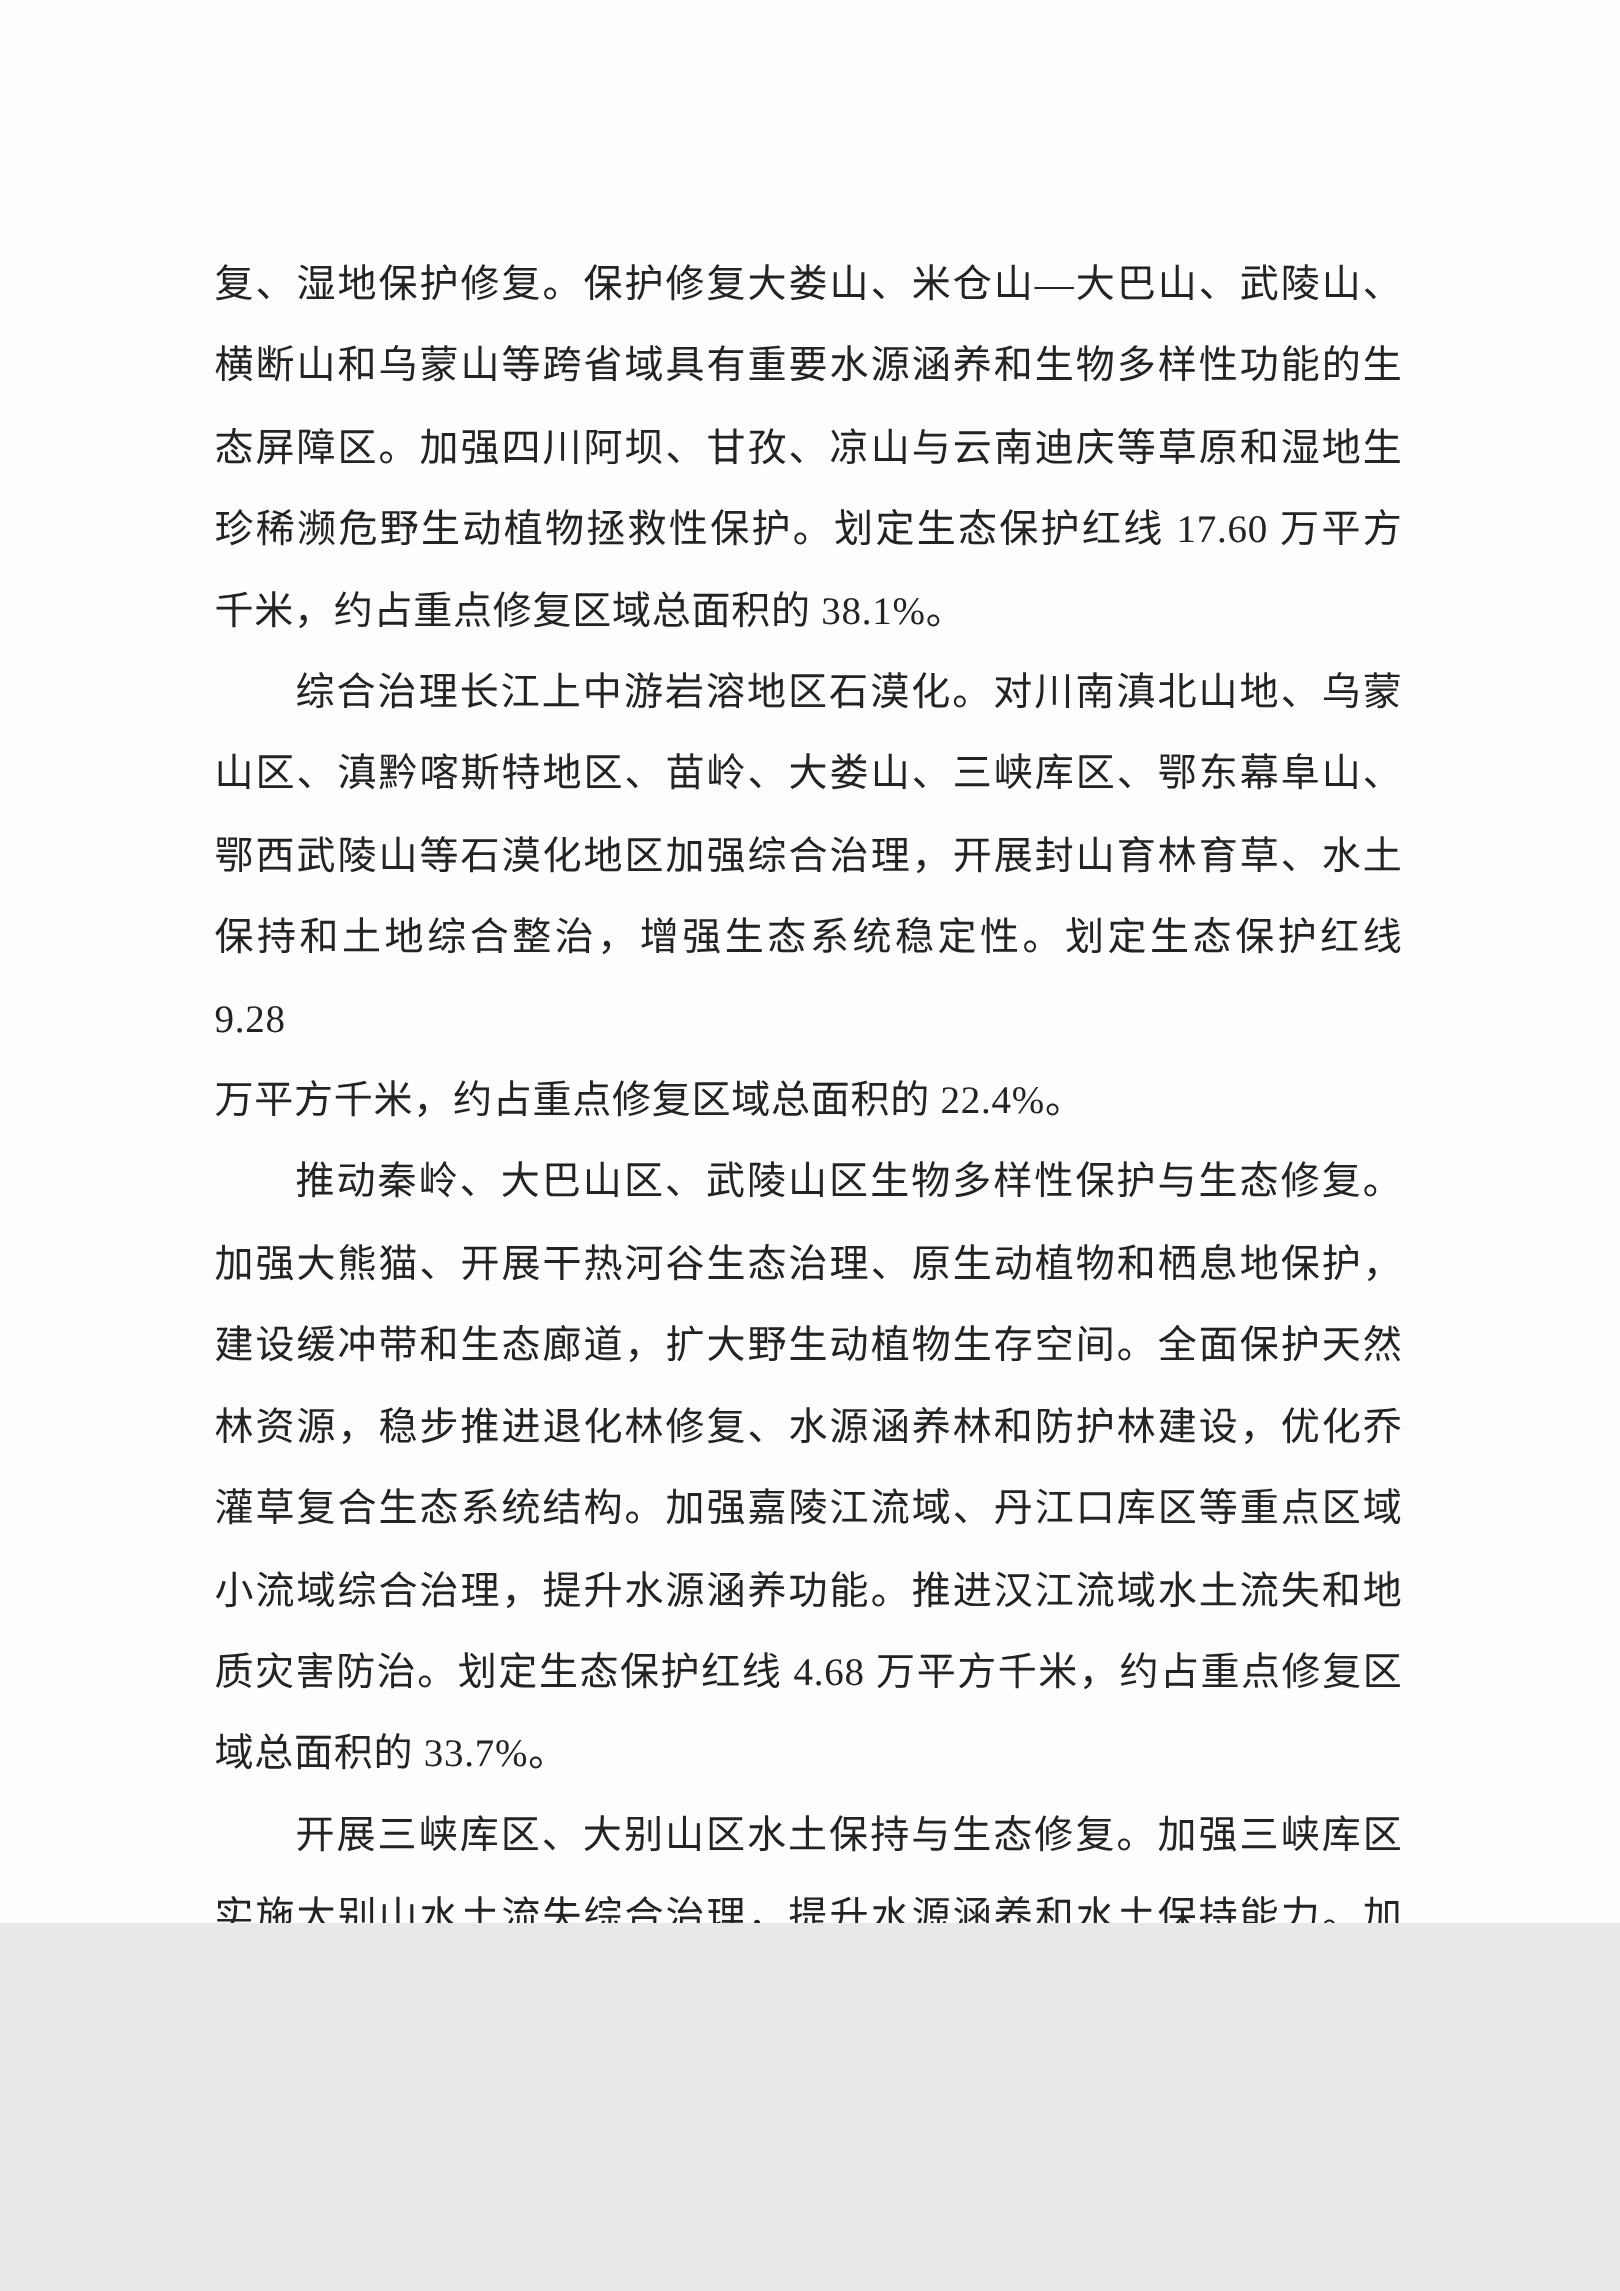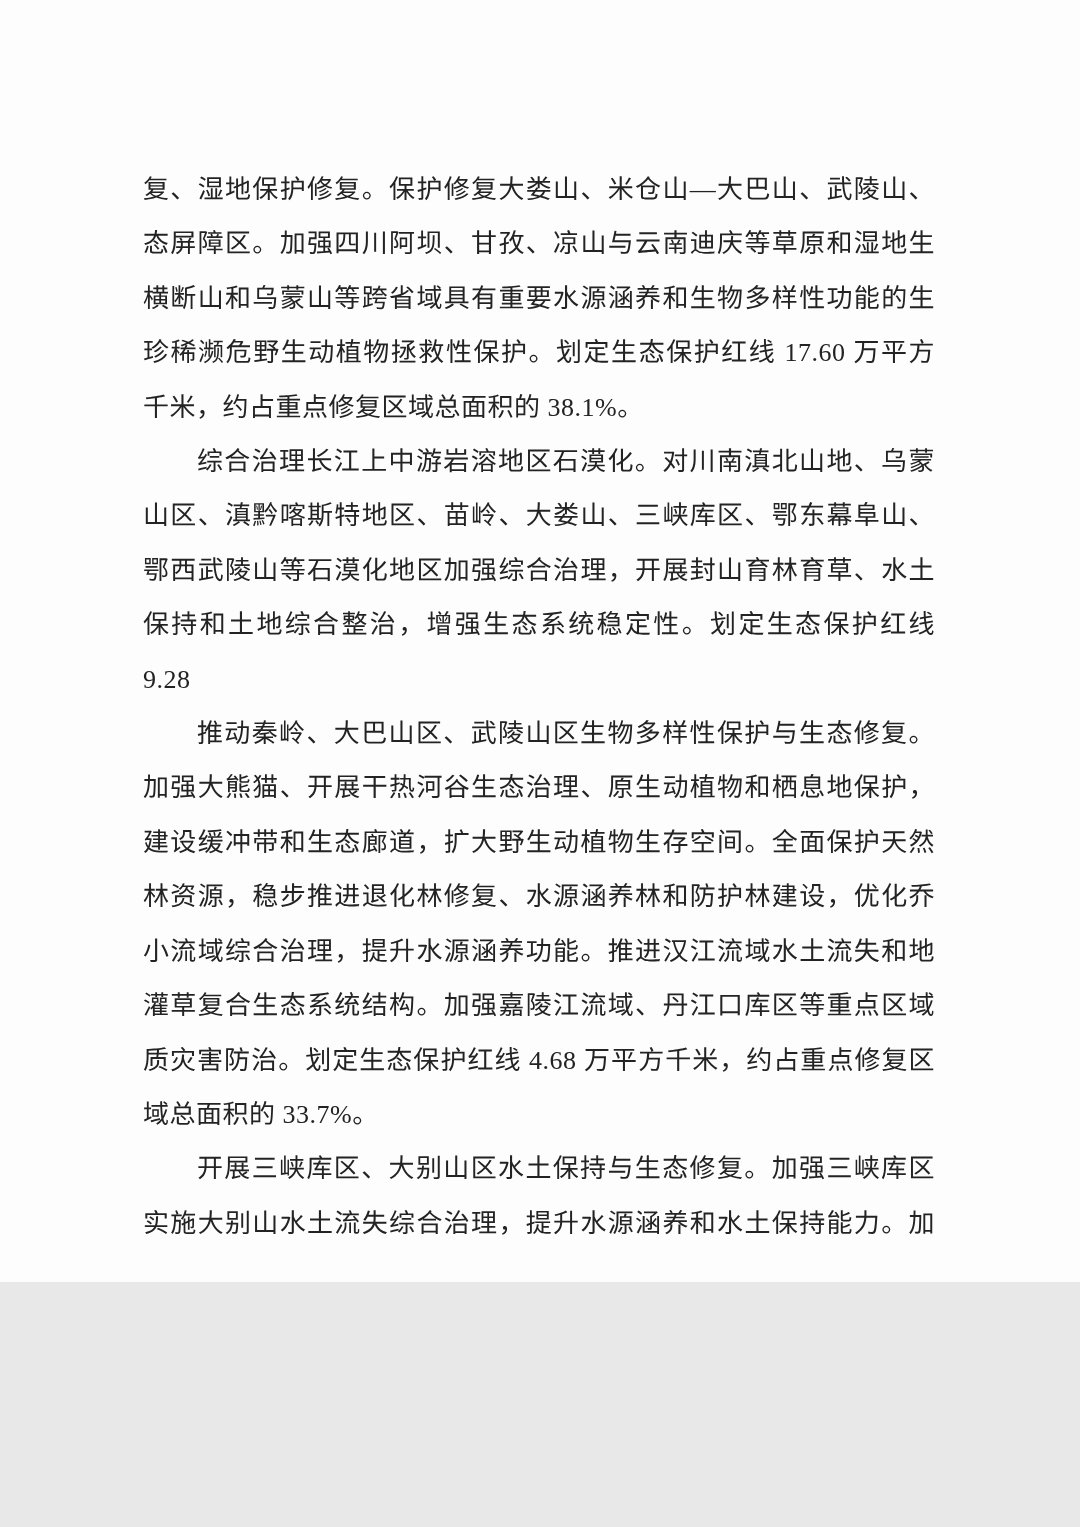--- a/index.html
+++ b/index.html
@@ -57,34 +57,35 @@
     margin: 0 14px;
   }
 </style>
 </head>
 <body>
 
 <div class="page">
 
   <div class="body-text" id="body-text">
       <div class="line justify">复、湿地保护修复。保护修复大娄山、米仓山—大巴山、武陵山、</div>
+      <div class="line justify">横断山和乌蒙山等跨省域具有重要水源涵养和生物多样性功能的生</div>
       <div class="line justify">态屏障区。加强四川阿坝、甘孜、凉山与云南迪庆等草原和湿地生</div>
-      <div class="line justify">横断山和乌蒙山等跨省域具有重要水源涵养和生物多样性功能的生</div>
       <div class="line justify">珍稀濒危野生动植物拯救性保护。划定生态保护红线 17.60 万平方</div>
       <div class="line">千米，约占重点修复区域总面积的 38.1%。</div>
       <div class="line indent justify">综合治理长江上中游岩溶地区石漠化。对川南滇北山地、乌蒙</div>
       <div class="line justify">山区、滇黔喀斯特地区、苗岭、大娄山、三峡库区、鄂东幕阜山、</div>
       <div class="line justify">鄂西武陵山等石漠化地区加强综合治理，开展封山育林育草、水土</div>
       <div class="line justify">保持和土地综合整治，增强生态系统稳定性。划定生态保护红线 9.28</div>
+      <div class="line">万平方千米，约占重点修复区域总面积的 22.4%。</div>
       <div class="line indent justify">推动秦岭、大巴山区、武陵山区生物多样性保护与生态修复。</div>
       <div class="line justify">加强大熊猫、开展干热河谷生态治理、原生动植物和栖息地保护，</div>
       <div class="line justify">建设缓冲带和生态廊道，扩大野生动植物生存空间。全面保护天然</div>
       <div class="line justify">林资源，稳步推进退化林修复、水源涵养林和防护林建设，优化乔</div>
+      <div class="line justify">灌草复合生态系统结构。加强嘉陵江流域、丹江口库区等重点区域</div>
       <div class="line justify">小流域综合治理，提升水源涵养功能。推进汉江流域水土流失和地</div>
-      <div class="line justify">灌草复合生态系统结构。加强嘉陵江流域、丹江口库区等重点区域</div>
       <div class="line justify">质灾害防治。划定生态保护红线 4.68 万平方千米，约占重点修复区</div>
       <div class="line">域总面积的 33.7%。</div>
       <div class="line indent justify">开展三峡库区、大别山区水土保持与生态修复。加强三峡库区</div>
       <div class="line justify">实施大别山水土流失综合治理，提升水源涵养和水土保持能力。加</div>
     </div>
 
   <div class="footer">
     <span class="dash">—</span><span class="pagenum">23</span><span class="dash">—</span>
   </div>
 

